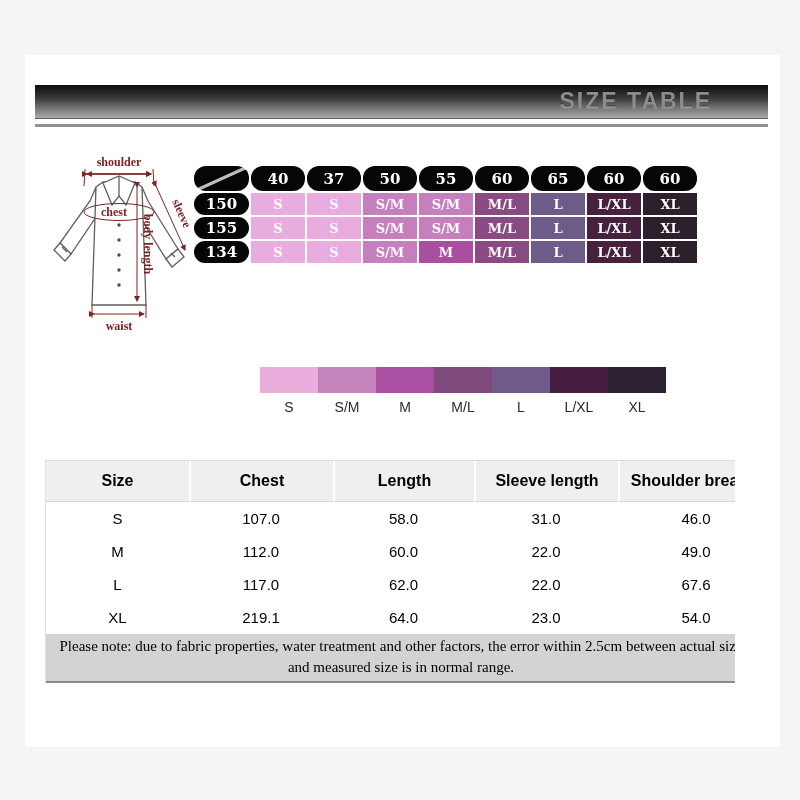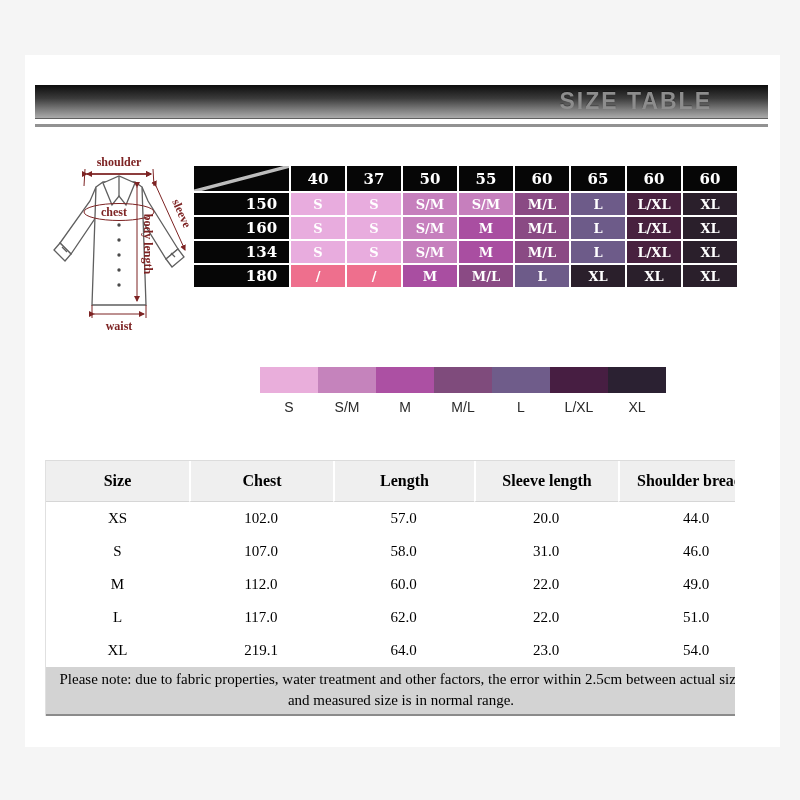--- a/index.html
+++ b/index.html
@@ -31,43 +31,43 @@
 
   
   table.matrix{
     position:absolute;left:167px;top:109px;
     border-collapse:separate;border-spacing:2px;
     font-family:"DejaVu Serif","Liberation Serif",serif;
   }
   table.matrix th,table.matrix td{padding:0;text-align:center;vertical-align:middle;}
   table.matrix th{
     background:#060606;color:#ffffff;font-weight:bold;font-size:15px;
-    width:54px;height:25px;
-  }
-  table.matrix th.rowlab{width:55px;height:22px;padding-left:40px;}
+    width:54px;height:25px;border-radius:12px;
+  }
+  table.matrix th.rowlab{width:55px;height:22px;}
   table.matrix th.corner{
     background-image:linear-gradient(to bottom right,rgba(0,0,0,0) 46%,#bdbdbd 48%,#bdbdbd 53%,rgba(0,0,0,0) 55%);
     background-color:#060606;
   }
   table.matrix td{
     width:54px;height:22px;color:#ffffff;font-weight:bold;font-size:13px;
   }
 
   
   .legend{position:absolute;left:235px;top:312px;display:flex;}
   .lg-col{width:58px;display:flex;flex-direction:column;align-items:center;}
   .lg-swatch{width:58px;height:26px;}
   .lg-label{margin-top:6px;font-size:14px;color:#2a2a2a;font-family:"Liberation Sans",sans-serif;}
 
   
   .measure-wrap{position:absolute;left:20px;top:405px;width:690px;overflow:hidden;}
   .measure-inner{width:710px;border-left:1px solid #e0e0e0;border-top:1px solid #dcdcdc;}
   table.measure{
     width:710px;border-collapse:separate;border-spacing:0;table-layout:fixed;
-    font-family:Liberation Serif, serif;color:#000;
+    font-family:Liberation Sans, sans-serif;color:#000;
   }
   table.measure thead th{
     background:#efefef;height:38px;font-size:16px;font-weight:bold;
     border-left:2px solid #ffffff;border-bottom:1px solid #d6d6d6;text-align:center;
   }
   table.measure thead th:first-child{border-left:none;}
   table.measure tbody td{height:31px;text-align:center;font-size:15px;}
   .note{
     width:694px;padding:2px 8px 3px;background:#d3d3d3;border-bottom:2px solid #8b8b8b;
     text-align:center;font-size:15px;line-height:21px;color:#000;
@@ -155,52 +155,41 @@
           <td style="background: rgb(232, 172, 222);">S</td>
           <td style="background: rgb(232, 172, 222);">S</td>
           <td style="background: rgb(198, 127, 189);">S/M</td>
           <td style="background: rgb(198, 127, 189);">S/M</td>
           <td style="background: rgb(138, 74, 132);">M/L</td>
           <td style="background: rgb(109, 91, 137);">L</td>
           <td style="background: rgb(72, 33, 63);">L/XL</td>
           <td style="background: rgb(42, 31, 43);">XL</td>
         </tr>
         <tr>
-          <th class="rowlab">160</th>
+          <th class="rowlab">155</th>
+          <td style="background: rgb(232, 172, 222);">S</td>
+          <td style="background: rgb(232, 172, 222);">S</td>
+          <td style="background: rgb(198, 127, 189);">S/M</td>
+          <td style="background: rgb(198, 127, 189);">S/M</td>
+          <td style="background: rgb(138, 74, 132);">M/L</td>
+          <td style="background: rgb(109, 91, 137);">L</td>
+          <td style="background: rgb(72, 33, 63);">L/XL</td>
+          <td style="background: rgb(42, 31, 43);">XL</td>
+        </tr>
+        <tr>
+          <th class="rowlab">134</th>
           <td style="background: rgb(232, 172, 222);">S</td>
           <td style="background: rgb(232, 172, 222);">S</td>
           <td style="background: rgb(198, 127, 189);">S/M</td>
           <td style="background: rgb(169, 78, 161);">M</td>
           <td style="background: rgb(138, 74, 132);">M/L</td>
           <td style="background: rgb(109, 91, 137);">L</td>
           <td style="background: rgb(72, 33, 63);">L/XL</td>
           <td style="background: rgb(42, 31, 43);">XL</td>
         </tr>
-        <tr>
-          <th class="rowlab">134</th>
-          <td style="background: rgb(232, 172, 222);">S</td>
-          <td style="background: rgb(232, 172, 222);">S</td>
-          <td style="background: rgb(198, 127, 189);">S/M</td>
-          <td style="background: rgb(169, 78, 161);">M</td>
-          <td style="background: rgb(138, 74, 132);">M/L</td>
-          <td style="background: rgb(109, 91, 137);">L</td>
-          <td style="background: rgb(72, 33, 63);">L/XL</td>
-          <td style="background: rgb(42, 31, 43);">XL</td>
-        </tr>
-        <tr>
-          <th class="rowlab">180</th>
-          <td style="background: rgb(238, 111, 141);">/</td>
-          <td style="background: rgb(238, 111, 141);">/</td>
-          <td style="background: rgb(169, 78, 161);">M</td>
-          <td style="background: rgb(138, 74, 132);">M/L</td>
-          <td style="background: rgb(109, 91, 137);">L</td>
-          <td style="background: rgb(42, 31, 43);">XL</td>
-          <td style="background: rgb(42, 31, 43);">XL</td>
-          <td style="background: rgb(42, 31, 43);">XL</td>
-        </tr>
       </tbody>
   </table>
 
   <div class="legend" id="legend">
       <div class="lg-col">
         <div class="lg-swatch" style="background: rgb(233, 174, 219);"></div>
         <div class="lg-label">S</div>
       </div>
       <div class="lg-col">
         <div class="lg-swatch" style="background: rgb(197, 131, 188);"></div>
@@ -235,46 +224,39 @@
             <tr>
               <th style="width: 141px;">Size</th>
               <th style="width: 140px;">Chest</th>
               <th style="width: 137px;">Length</th>
               <th style="width: 140px;">Sleeve length</th>
               <th style="width: 152px;">Shoulder breadth</th>
             </tr>
           </thead>
         <tbody id="measure-body">
             <tr>
-              <td>XS</td>
-              <td>102.0</td>
-              <td>57.0</td>
-              <td>20.0</td>
-              <td>44.0</td>
-            </tr>
-            <tr>
               <td>S</td>
               <td>107.0</td>
               <td>58.0</td>
               <td>31.0</td>
               <td>46.0</td>
             </tr>
             <tr>
               <td>M</td>
               <td>112.0</td>
               <td>60.0</td>
               <td>22.0</td>
               <td>49.0</td>
             </tr>
             <tr>
               <td>L</td>
               <td>117.0</td>
               <td>62.0</td>
               <td>22.0</td>
-              <td>51.0</td>
+              <td>67.6</td>
             </tr>
             <tr>
               <td>XL</td>
               <td>219.1</td>
               <td>64.0</td>
               <td>23.0</td>
               <td>54.0</td>
             </tr>
           </tbody>
       </table>

